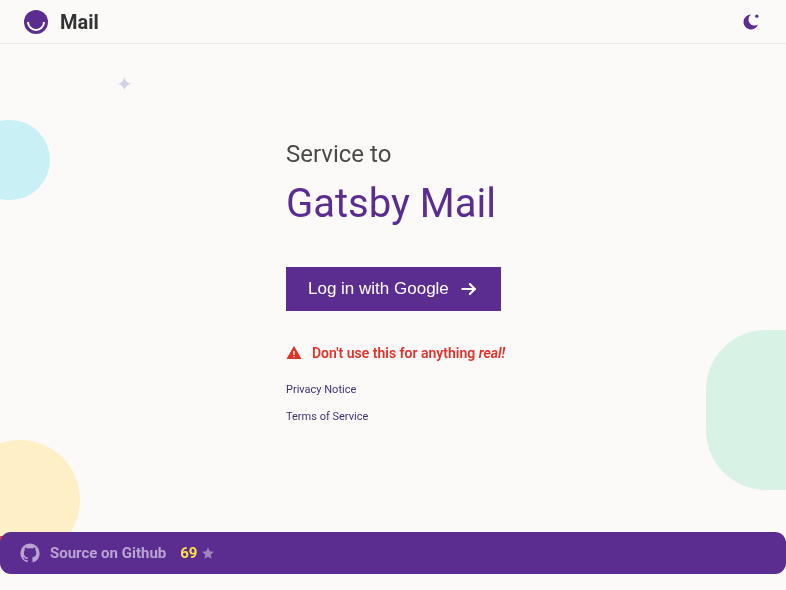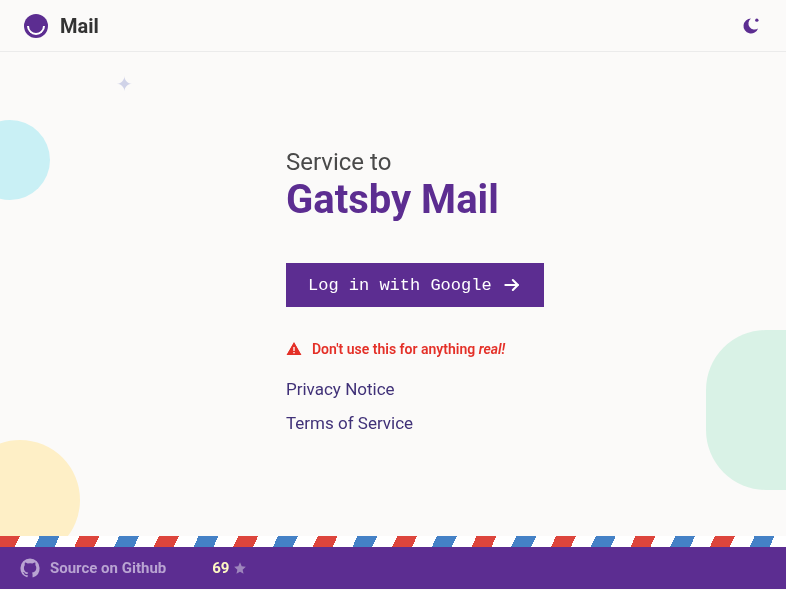--- a/index.html
+++ b/index.html
@@ -21,100 +21,100 @@
     .blob-right { top: 330px; right: -60px; width: 140px; height: 160px; background: #d9f2e6; border-radius: 60px; }
     .sparkle { position: absolute; top: 72px; left: 116px; color: #d0d3e8; font-size: 20px; z-index: 0; }
 
     
     .header {
       position: relative;
       z-index: 2;
       display: flex;
       align-items: center;
       justify-content: space-between;
-      height: 52px;
+      height: 44px;
       padding: 0 24px;
       border-bottom: 1px solid #ebebeb;
       background: #fbfaf9;
     }
     .brand { display: flex; align-items: center; gap: 12px; }
     .brand-logo { width: 24px; height: 24px; border-radius: 50%; background: #5c2d91; position: relative; }
     .brand-logo::after { content: ""; position: absolute; inset: 3px; border-radius: 50%; border: 2px solid #fff; border-top-color: transparent; border-left-color: transparent; transform: rotate(45deg); }
     .brand-name { font-size: 20px; font-weight: 700; color: #333; }
     .theme-toggle { width: 22px; height: 22px; display: flex; align-items: center; justify-content: center; color: #5c2d91; cursor: pointer; }
 
     
     .main {
       position: relative;
       z-index: 1;
       padding: 96px 0 0 286px;
     }
     .welcome-pre { font-size: 24px; font-weight: 400; color: #4a4a4a; }
-    .welcome-title { font-size: 40px; font-weight: 700; color: #5c2d91; margin-top: 0; margin-bottom: 40px; }
+    .welcome-title { font-size: 40px; font-weight: 400; color: #5c2d91; margin-top: 12px; margin-bottom: 40px; }
 
     .login-btn {
       display: inline-flex;
-      align-items: flex-end;
+      align-items: flex-start;
       gap: 10px;
       background: #5c2d91;
       color: #fff;
       font-size: 17px;
       font-weight: 500;
       border: none;
       padding: 12px 22px;
       cursor: pointer;
-      font-family: Liberation Mono, monospace;
     }
     .login-btn svg { display: block; }
 
     .warning {
       display: flex;
       align-items: center;
       gap: 10px;
       margin-top: 34px;
       color: #e43028;
       font-size: 14px;
       font-weight: 600;
       text-align: center;
     }
     .warning em { font-style: italic; }
 
     .links { margin-top: 22px; display: flex; flex-direction: column; gap: 14px; }
-    .links a { color: #403178; text-decoration: none; font-size: 17px; cursor: pointer; }
+    .links a { color: #403178; text-decoration: none; font-size: 11px; cursor: pointer; }
 
     
     .airmail {
       position: absolute;
       left: 0; right: 0;
       bottom: 42px;
       height: 12px;
       background: repeating-linear-gradient(
         115deg,
         #dd453c 0 18px,
         #ffffff 18px 36px,
         #4481c6 36px 54px,
         #ffffff 54px 72px
       );
       z-index: 2;
     }
 
     
     .footer {
       position: absolute;
-      left: 0; right: 0; bottom: 1px;
+      left: 0; right: 0; bottom: 16px;
       height: 42px;
       background: #5c2d91;
       display: flex;
       align-items: center;
       gap: 14px;
       padding: 0 20px;
       z-index: 2;
+      border-radius: 11px;
     }
     .gh-link { display: inline-flex; align-items: center; gap: 10px; color: #b9a4d2; text-decoration: none; font-weight: 700; font-size: 15px; cursor: pointer; }
-    .gh-stars { display: inline-flex; align-items: center; gap: 4px; color: #fef9c3; font-weight: 700; font-size: 15px; margin-left: 32px; }
+    .gh-stars { display: inline-flex; align-items: center; gap: 4px; color: #fde047; font-weight: 700; font-size: 15px; }
   </style>
 </head>
 <body>
 
 <div class="blob blob-left-top"></div>
 <div class="blob blob-left-bottom"></div>
 <div class="blob blob-right"></div>
 <div class="sparkle">✦</div>
 
 <header class="header">

